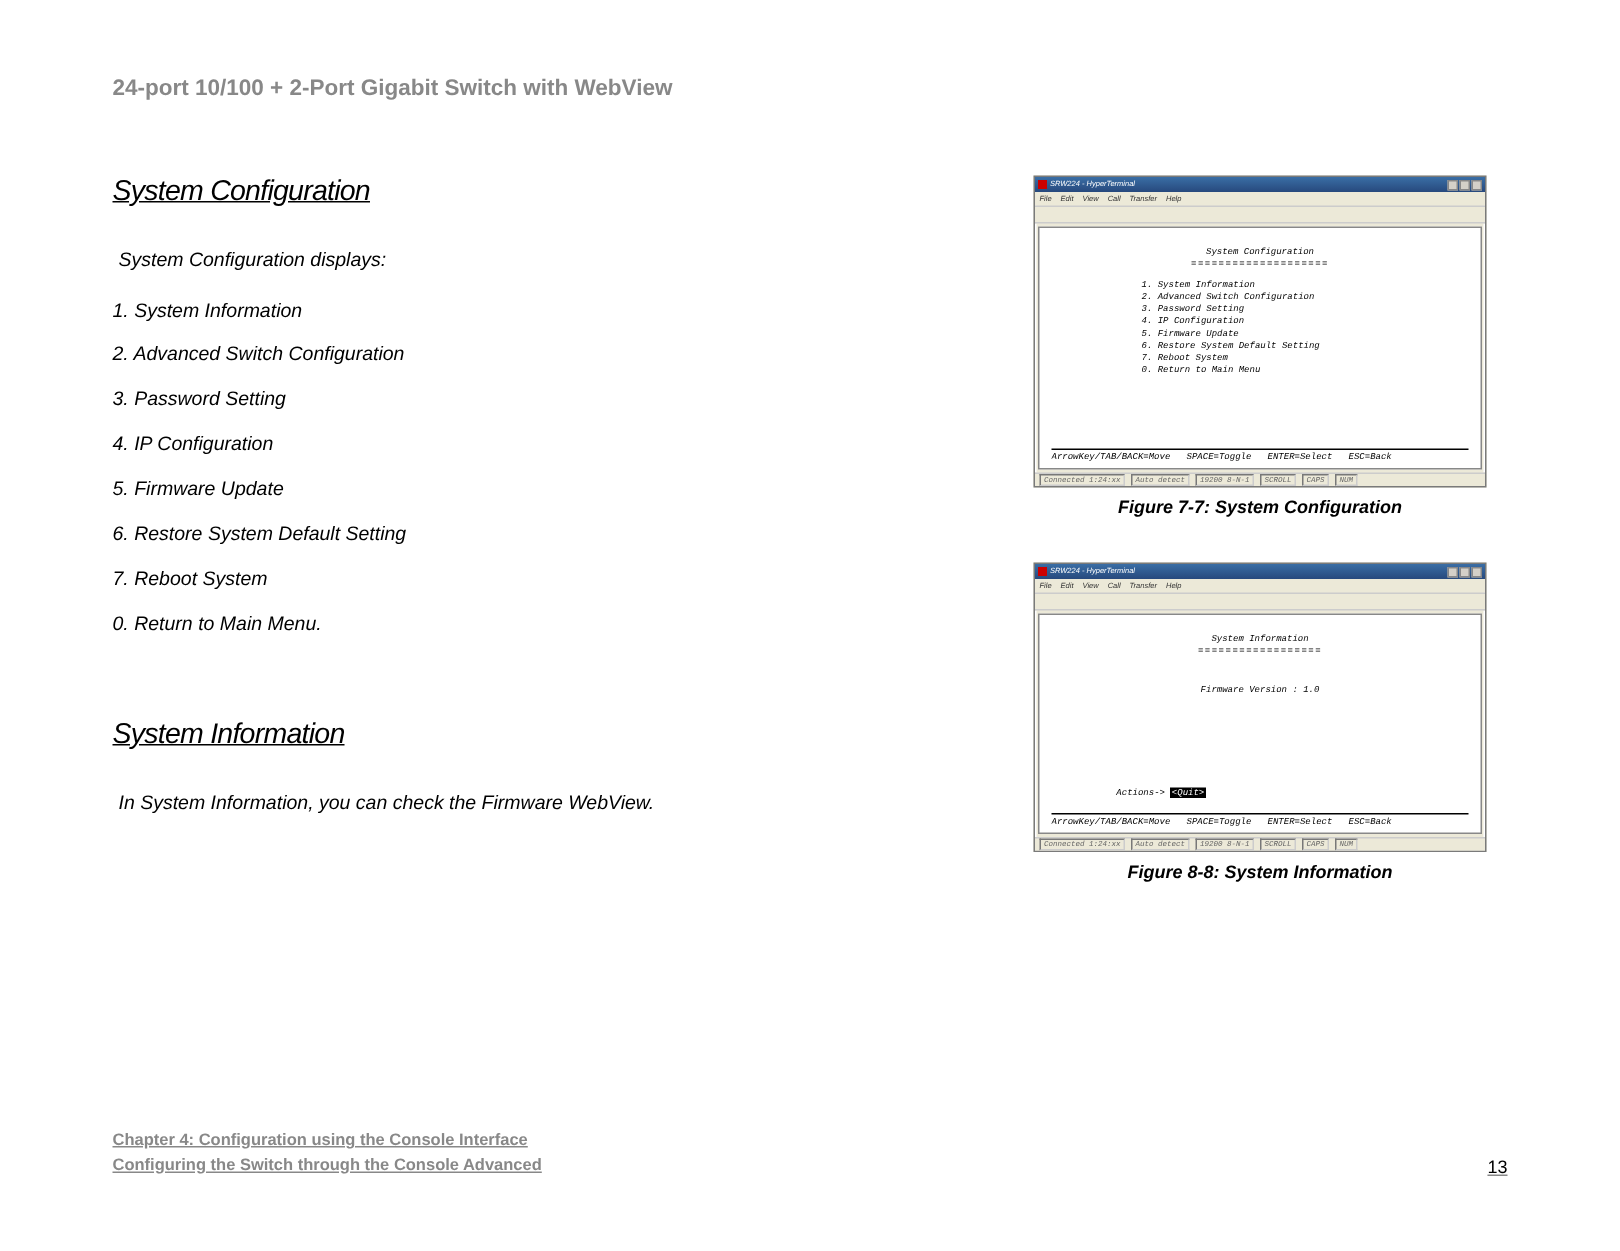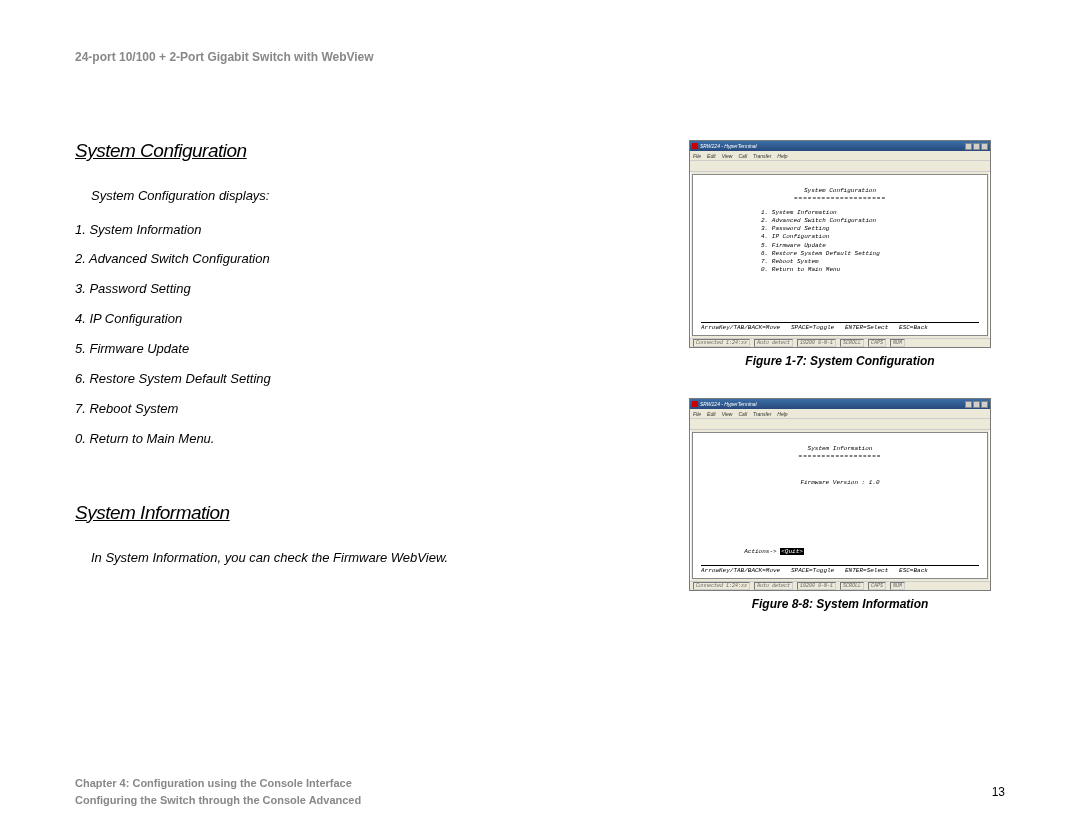--- a/index.html
+++ b/index.html
@@ -13,24 +13,24 @@
     position: relative;
     overflow: hidden;
   }
   .page {
     padding: 50px 75px 40px 75px;
     box-sizing: border-box;
     height: 100%;
     position: relative;
   }
   .header {
-    font-size: 12px;
+    font-size: 15px;
     font-weight: bold;
     color: #888;
-    margin-bottom: 76px;
+    margin-bottom: 50px;
   }
   .content {
     display: flex;
     gap: 60px;
     font-style: italic;
   }
   .left-col {
     flex: 0 0 540px;
   }
   .right-col {
@@ -43,21 +43,21 @@
     font-size: 19px;
     font-weight: normal;
     text-decoration: underline;
     margin: 0 0 20px 0;
     font-family: Arial, Helvetica, sans-serif;
     letter-spacing: -0.5px;
   }
   .para {
     font-size: 13px;
     line-height: 2.2;
-    margin: 0 0 4px 16px;
+    margin: 0 0 4px 4px;
   }
   .list-item {
     font-size: 13px;
     line-height: 2.3;
     margin: 0;
   }
   .sysinfo-title {
     margin-top: 48px;
   }
   .fig-caption {
@@ -119,23 +119,23 @@
   .term-action .hl{background:#000;color:#fff;padding:0 1px;}
   .term-sysinfo-line{text-align:center;margin-top:18px;}
   .term-statusbar{
     height:8px;background:#ece9d8;font-size:5px;color:#666;
     display:flex;gap:4px;align-items:center;padding-left:3px;
     border-top:1px solid #ccc;
   }
   .term-statusbar span{border:1px inset #ccc;padding:0 2px;}
   .footer{
     position:absolute;
-    bottom:26px;left:75px;right:75px;
-    display:flex;justify-content:space-between;align-items:center;
-    font-size:11px;color:#888;font-weight:bold;
+    bottom:49px;left:75px;right:75px;
+    display:flex;justify-content:space-between;align-items:flex-end;
+    font-size:11px;color:#888;font-weight:bold;text-decoration:underline;
   }
   .footer-left{line-height:1.5;}
   .footer-right{font-size:12px;color:#000;font-weight:normal;}
 </style>
 </head>
 <body>
 
 <div class="page">
   <div class="header">24-port 10/100 + 2-Port Gigabit Switch with WebView</div>
 
@@ -197,21 +197,21 @@
         </div>
         <div class="term-statusbar">
           <span>Connected 1:24:xx</span>
           <span>Auto detect</span>
           <span>19200 8-N-1</span>
           <span>SCROLL</span>
           <span>CAPS</span>
           <span>NUM</span>
         </div>
       </div>
-      <div class="fig-caption">Figure 1-7: System Configuration</div>
+      <div class="fig-caption">Figure 7-7: System Configuration</div>
 
       <div class="term-window small">
         <div class="term-titlebar">
           <div class="term-titlebar-left">
             <span class="tb-icon"></span>
             <span class="tb-text">SRW224 - HyperTerminal</span>
           </div>
           <div class="tb-btns">
             <span class="tb-btn"></span>
             <span class="tb-btn"></span>

